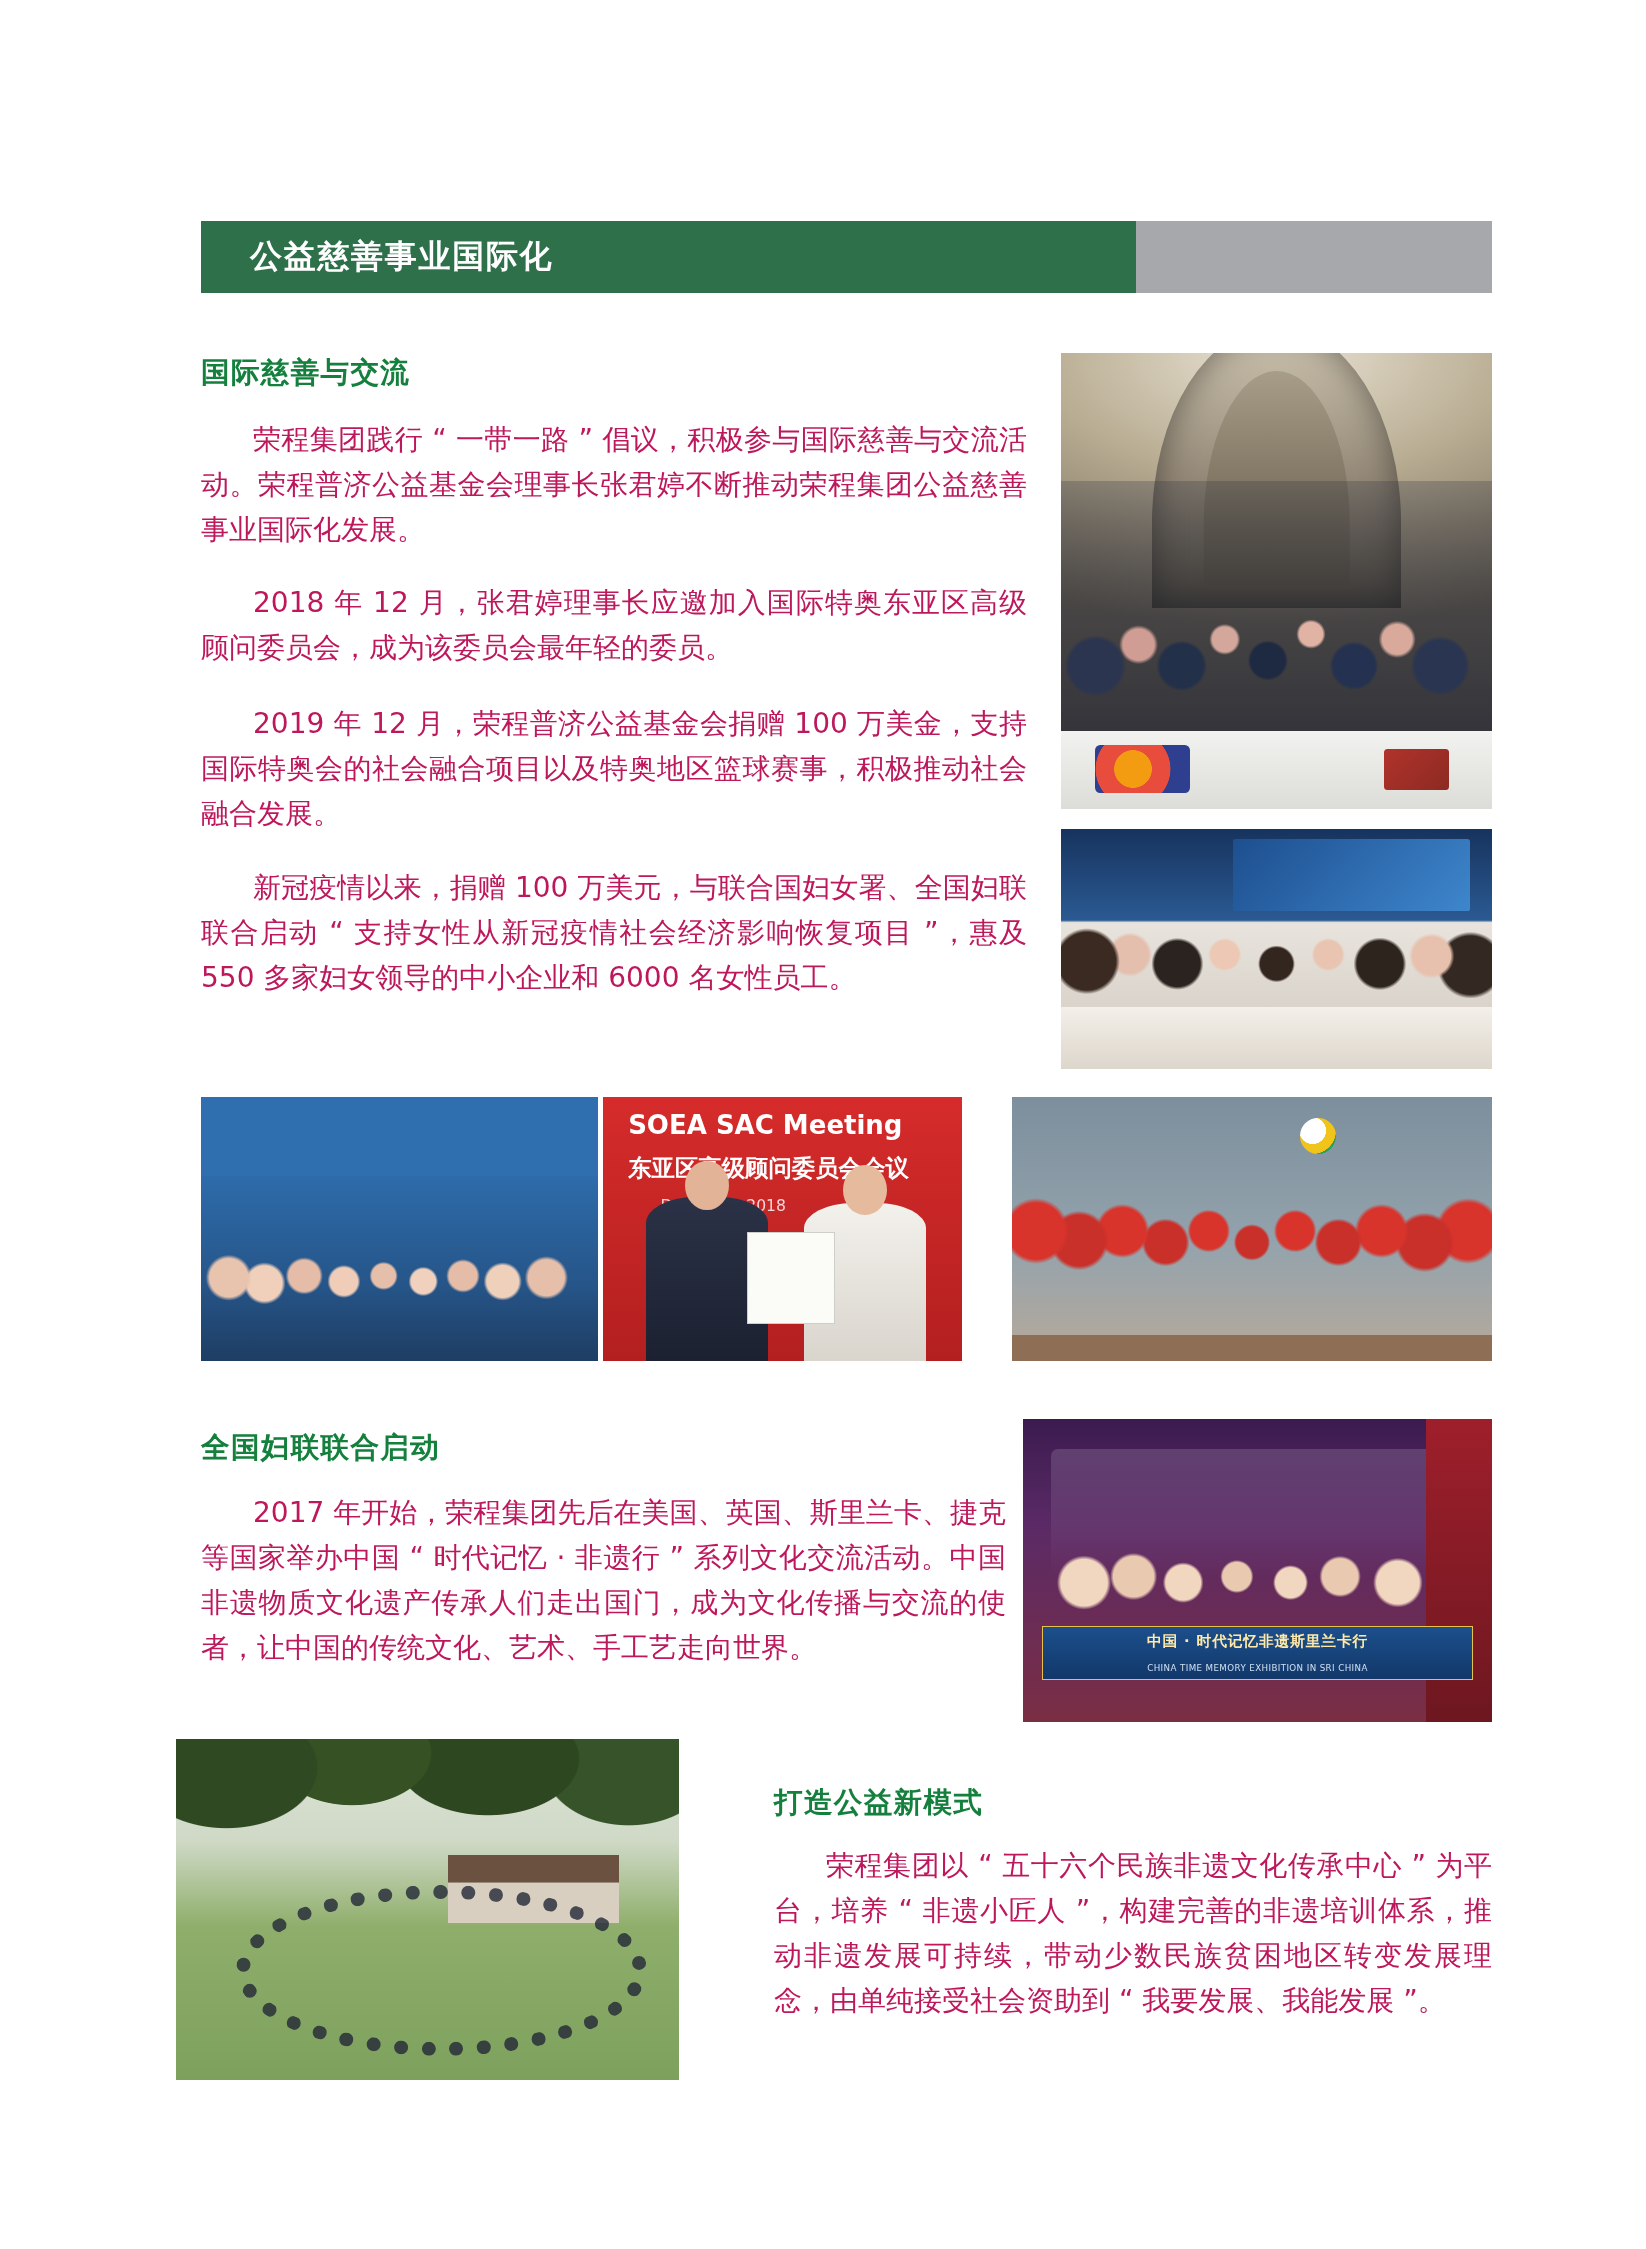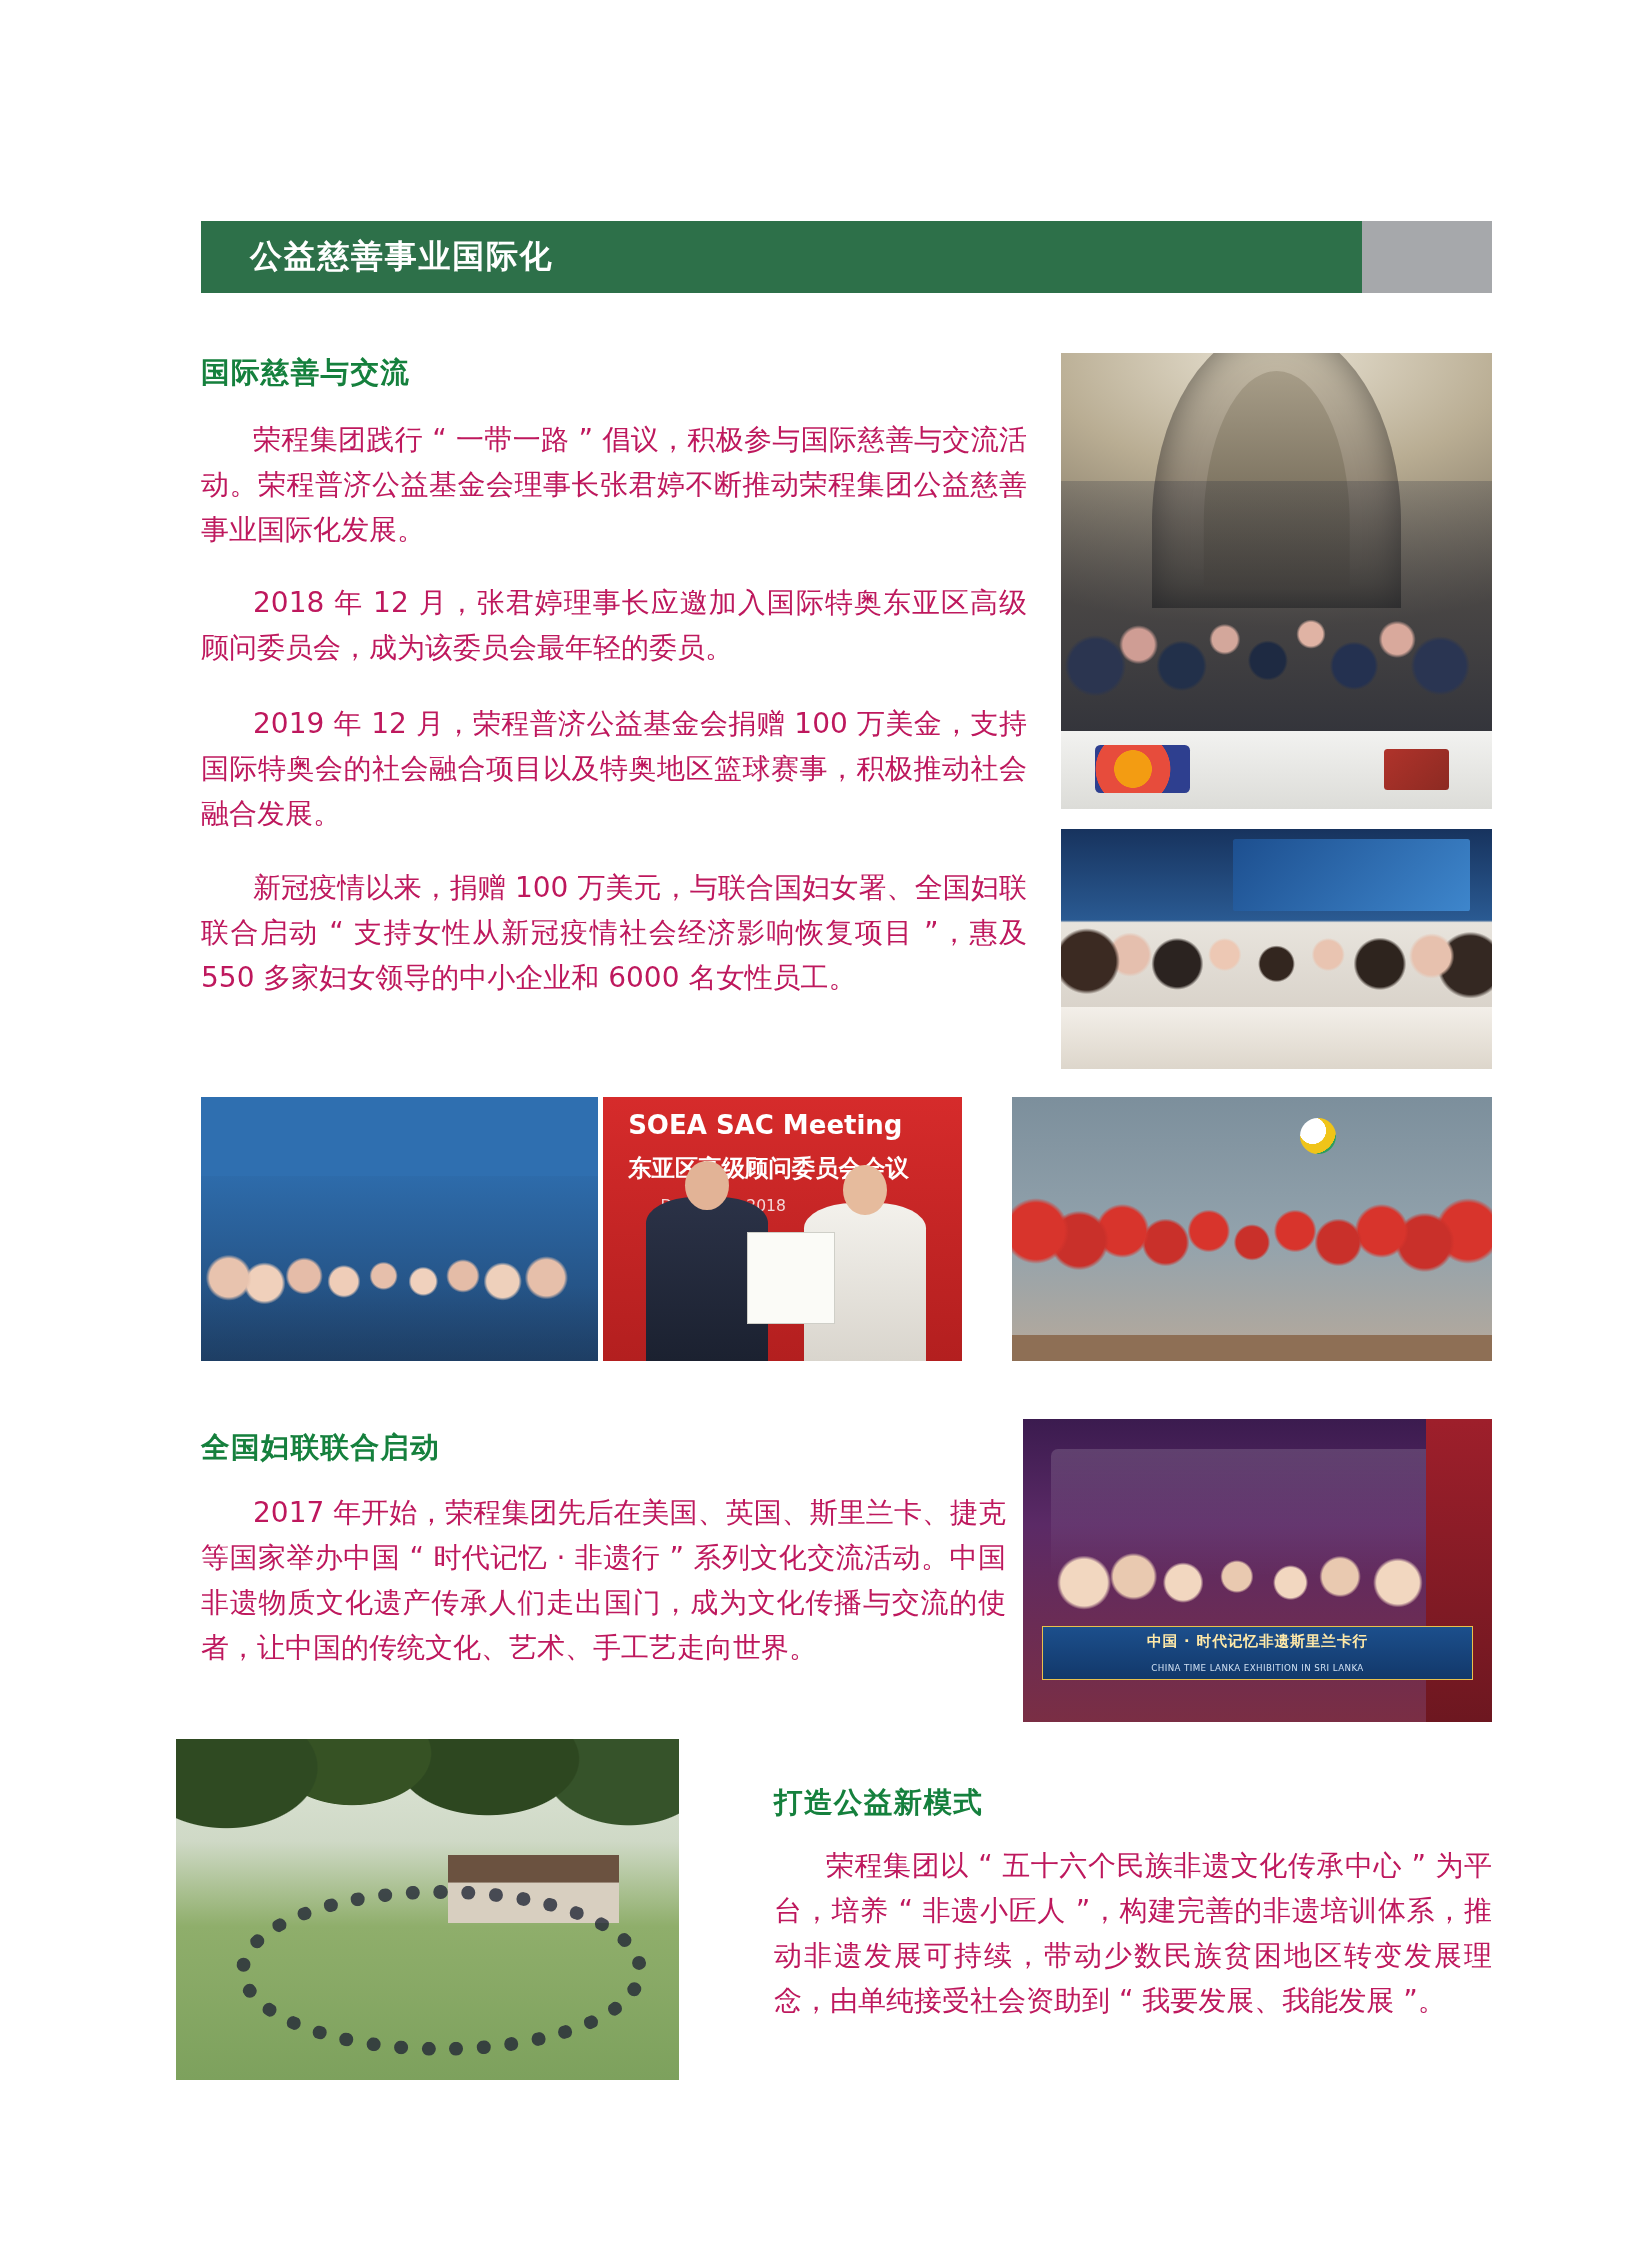--- a/index.html
+++ b/index.html
@@ -19,21 +19,21 @@
   
   .header-band {
     position: absolute;
     left: 201px;
     top: 221px;
     width: 1291px;
     height: 72px;
     display: flex;
   }
   .header-green {
-    width: 1161px;
+    width: 935px;
     height: 72px;
     background: #2d7049;
     display: flex;
     align-items: center;
   }
   .header-title {
     color: #ffffff;
     font-size: 32px;
     font-weight: bold;
     letter-spacing: 1.7px;
@@ -360,21 +360,21 @@
 <div class="sec-head" id="head-2">全国妇联联合启动</div>
 <div class="para" id="p5">2017 年开始，荣程集团先后在美国、英国、斯里兰卡、捷克等国家举办中国 “ 时代记忆 · 非遗行 ” 系列文化交流活动。中国非遗物质文化遗产传承人们走出国门，成为文化传播与交流的使者，让中国的传统文化、艺术、手工艺走向世界。</div>
 
 <div class="photo" id="ph6">
   <div class="bg"></div>
   <div class="stage"></div>
   <div class="people"></div>
   <div class="red"></div>
   <div class="banner">
     <div class="l1">中国 · 时代记忆非遗斯里兰卡行</div>
-    <div class="l2">CHINA TIME LANKA EXHIBITION IN SRI LANKA</div>
+    <div class="l2">CHINA TIME MEMORY EXHIBITION IN SRI CHINA</div>
   </div>
 </div>
 
 <div class="photo" id="ph7">
   <div class="sky"></div>
   <div class="lawn"></div>
   <div class="trees"></div>
   <div class="house"></div>
   <div class="ring"></div>
 </div>

